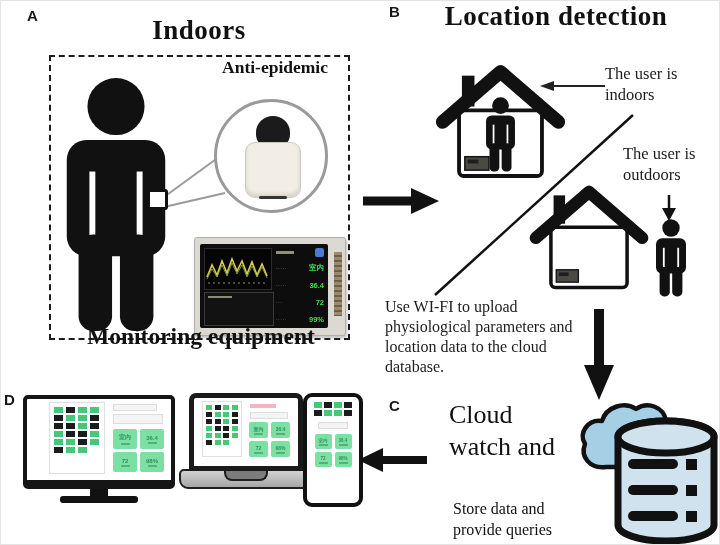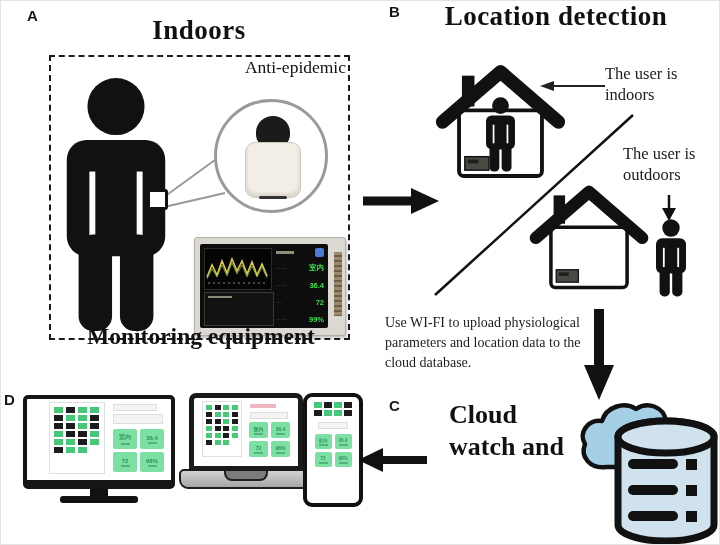--- a/index.html
+++ b/index.html
@@ -1,42 +1,42 @@
 <!DOCTYPE html>
 <html><head>
 <meta charset="utf-8">
 <style>
   html,body{margin:0;padding:0;background:#fff;}
   .canvas{position:relative;width:720px;height:545px;background:#fff;overflow:hidden;
           font-family:"Liberation Serif",serif;color:#111;border:1px solid #e4e4e4;box-sizing:border-box;}
   .abs{position:absolute;}
   .panel-letter{font-family:"Liberation Sans",sans-serif;font-weight:bold;font-size:15px;color:#171717;}
   .h-title{font-weight:bold;font-size:27px;text-align:center;letter-spacing:.5px;}
-  .h-sub{font-weight:normal;font-size:17.5px;text-align:right;line-height:21px;}
+  .h-sub{font-weight:bold;font-size:17.5px;text-align:center;line-height:21px;}
   .serif-note{font-size:16.5px;line-height:21px;color:#1c1c1c;}
   .dashed-box{border:2.5px dashed #1c1c1c;}
   .magnify-circle{border:3px solid #9a9a9a;border-radius:50%;background:#fff;}
   .watch-dome{background:#1b1b1b;border-radius:50% 50% 42% 42%;}
   .watch-body{background:#f2eee5;border:1px solid #cfc9bd;border-radius:10px;box-shadow:inset 0 -3px 4px rgba(0,0,0,.12);}
   .wrist-watch{background:#fff;border:3px solid #111;border-radius:3px;}
   
   .mini-dev{background:#dcd8d2;border:1px solid #b2aea8;border-radius:3px;box-shadow:1px 2px 3px rgba(0,0,0,.25);}
   .mini-screen{background:#0d0d0d;border-radius:2px;}
   .wave-box{background:#050505;border:1px solid #2c2c2c;}
   .mini-panel2{background:#121212;border:1px solid #3a3a3a;}
   .mini-rightcol{display:flex;flex-direction:column;gap:3px;}
   .mrow{display:flex;justify-content:space-between;align-items:center;height:14px;}
   .mlabel{font-family:"DejaVu Sans",sans-serif;font-size:4px;color:#b9b4a4;letter-spacing:1px;}
   .mvalue{font-family:"Liberation Sans",sans-serif;font-size:7.5px;font-weight:bold;}
   .blue-chip{background:#4a79d6;border-radius:2px;}
   .pin-strip{background:repeating-linear-gradient(180deg,#9b8a6e 0 3px,#6e5f48 3px 5px);}
   
   
   .big-serif{font-weight:bold;font-size:23.5px;text-align:center;}
-  .cloud-title{font-weight:bold;font-size:26px;line-height:32px;}
+  .cloud-title{font-weight:normal;font-size:26px;line-height:32px;}
   .cloud-sub{font-size:16px;line-height:21px;}
   
   .monitor-frame{background:#fff;border:4px solid #151515;border-bottom-width:9px;border-radius:5px;}
   .m-stand-neck{background:#111;}
   .m-stand-base{background:#111;border-radius:3px;}
   .panelbox{background:#fff;border:1px solid #e0e0e0;}
   .formline{background:#f4f4f4;border:1px solid #ddd;}
   .pinkline{background:#f0b6c3;}
   .dotgrid{display:grid;grid-template-columns:repeat(4,auto);gap:2px;}
   .cell{display:block;}
@@ -188,31 +188,35 @@
   </svg>
 
   <svg class="abs" style="left:526px;top:180px" width="124" height="112" viewBox="0 0 140 126">
     <use href="#house-shape"></use>
   </svg>
 
   <svg class="abs" style="left:647px;top:218px" width="46" height="78" viewBox="0 0 120 260">
     <use href="#person-shape"></use>
   </svg>
 
-  <div class="abs serif-note" style="left:384px;top:312px;width:205px;font-size:14px;line-height:20px">Use WI-FI to upload physiological parameters and location data to the cloud database.</div>
+  <div class="abs serif-note" style="left:384px;top:296px;width:205px;font-size:16px;line-height:20px">Use WI-FI to upload physiological parameters and location data to the cloud database.</div>
 
   <svg class="abs" style="left:580px;top:306px" width="36" height="96">
     <line x1="18" y1="2" x2="18" y2="62" stroke="#111" stroke-width="10"></line>
     <path d="M3,58 L18,93 L33,58 Z" fill="#111"></path>
   </svg>
 
   <div class="abs panel-letter" style="left:388px;top:396px">C</div>
   <div class="abs cloud-title" style="left:448px;top:398px">
     <div>Cloud</div>
     <div>watch and</div>
+  </div>
+  <div class="abs cloud-sub" style="left:452px;top:497px">
+    <div>Store data and</div>
+    <div>provide queries</div>
   </div>
 
   <svg class="abs" style="left:575px;top:388px" width="145" height="158" viewBox="0 0 145 158">
     <path d="M30,78 C14,80 4,68 9,55 C2,44 12,30 26,32 C30,18 48,12 60,20 C72,12 88,18 90,32 C104,34 110,50 102,60 L100,78 Z" fill="#a5cfe4" stroke="#111" stroke-width="4.5" stroke-linejoin="round"></path>
     <path d="M42,48 a48,16 0 0 1 96,0 v88 a48,16 0 0 1 -96,0 z" fill="#cfe2ee" stroke="#111" stroke-width="7"></path>
     <ellipse cx="90" cy="48" rx="48" ry="16" fill="#cfe2ee" stroke="#111" stroke-width="7"></ellipse>
     <rect x="52" y="70" width="50" height="10" rx="5" fill="#111"></rect>
     <rect x="110" y="70" width="11" height="11" fill="#111"></rect>
     <rect x="52" y="96" width="50" height="10" rx="5" fill="#111"></rect>
     <rect x="110" y="96" width="11" height="11" fill="#111"></rect>

